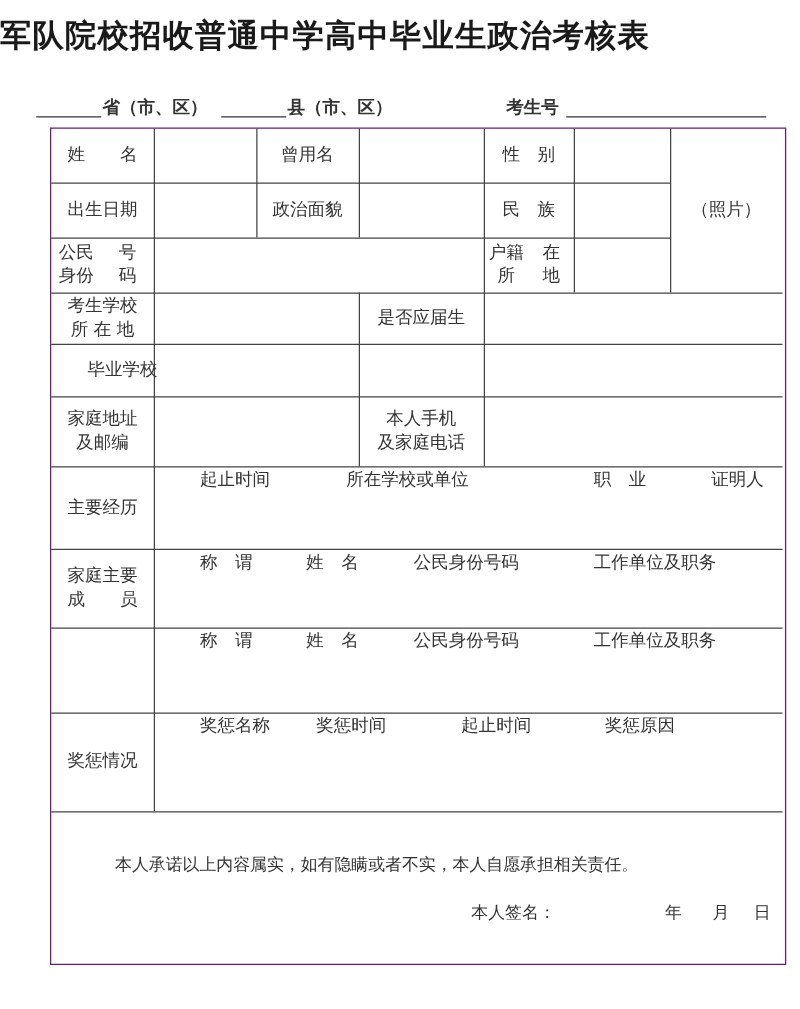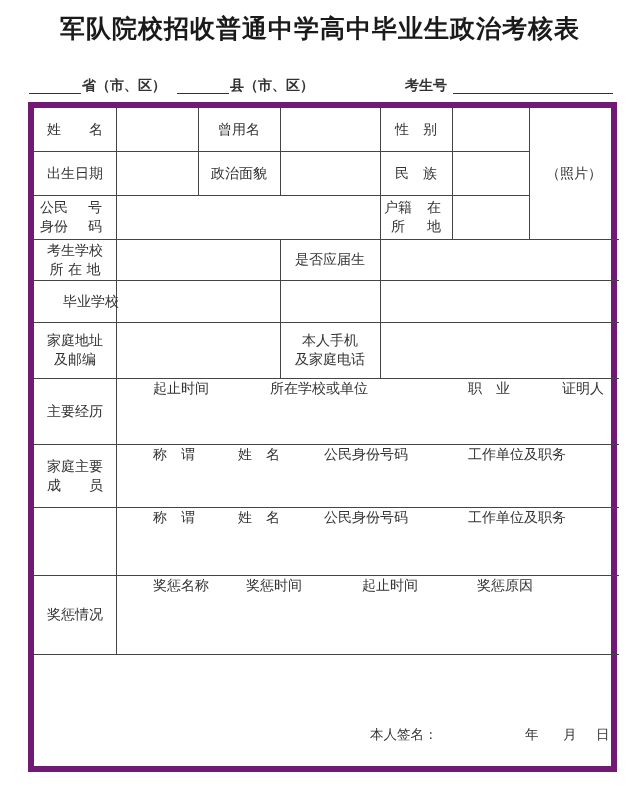--- a/index.html
+++ b/index.html
@@ -1,24 +1,24 @@
 <!DOCTYPE html>
 <html><head>
   <meta charset="utf-8">
   <style>
     html, body { margin: 0; padding: 0; background: #ffffff; }
     body { width: 640px; height: 807px; position: relative; overflow: hidden;
            font-family: "DejaVu Serif", "Liberation Serif", serif; color: #222; }
-    .title { position: absolute; left: 0; top: 12px; width: 640px; text-align: center;
+    .title { position: absolute; left: 0; top: 12px; width: 640px; text-align: left;
              font-family: "DejaVu Sans", "Liberation Sans", sans-serif; font-weight: bold;
              font-size: 25px; letter-spacing: 1px; color: #1a1a1a; }
     .hdr { position: absolute; top: 77px; font-size: 14px; font-family: "DejaVu Sans", "Liberation Sans", sans-serif; font-weight: bold; color: #333; }
     .uline { position: absolute; height: 0; border-bottom: 1px solid #333; }
-    .form { position: absolute; left: 28px; top: 102px; width: 589px; height: 670px;
-            border: 6px solid #701a75; box-sizing: border-box; }
+    .form { position: absolute; left: 40px; top: 102px; width: 589px; height: 670px;
+            border: 1px solid #701a75; box-sizing: border-box; }
     .hl { position: absolute; height: 0; border-top: 1px solid #444; }
     .vl { position: absolute; width: 0; border-left: 1px solid #444; }
     .cell { position: absolute; display: flex; align-items: center; justify-content: center;
             text-align: center; font-size: 14px; line-height: 19px; color: #333; }
     .field { position: absolute; }
     .colhdr { position: absolute; font-size: 14px; color: #333; white-space: pre; }
     .note { position: absolute; font-size: 13.5px; color: #333; white-space: pre; }
   </style>
 </head>
 <body>
@@ -127,18 +127,19 @@
   <span class="colhdr" style="left:290px; top:401px;">公民身份号码</span>
   <span class="colhdr" style="left:434px; top:401px;">工作单位及职务</span>
 
   <div class="cell" style="left:0; top:467px; width:82px; height:79px;">奖惩情况</div>
   <div class="field" style="left:83px; top:467px; width:502px; height:79px;"></div>
   <span class="colhdr" style="left:119px; top:469px;">奖惩名称</span>
   <span class="colhdr" style="left:212px; top:469px;">奖惩时间</span>
   <span class="colhdr" style="left:328px; top:469px;">起止时间</span>
   <span class="colhdr" style="left:443px; top:469px;">奖惩原因</span>
 
+  <span class="note" style="left:51px; top:580px;">本人承诺以上内容属实，如有隐瞒或者不实，本人自愿承担相关责任。</span>
   <span class="note" style="left:336px; top:618px;">本人签名：</span>
   <div class="field" style="left:408px; top:614px; width:80px; height:22px;"></div>
   <span class="note" style="left:491px; top:618px;">年</span>
   <span class="note" style="left:529px; top:618px;">月</span>
   <span class="note" style="left:562px; top:618px;">日</span>
 </div>
 
 </body></html>

